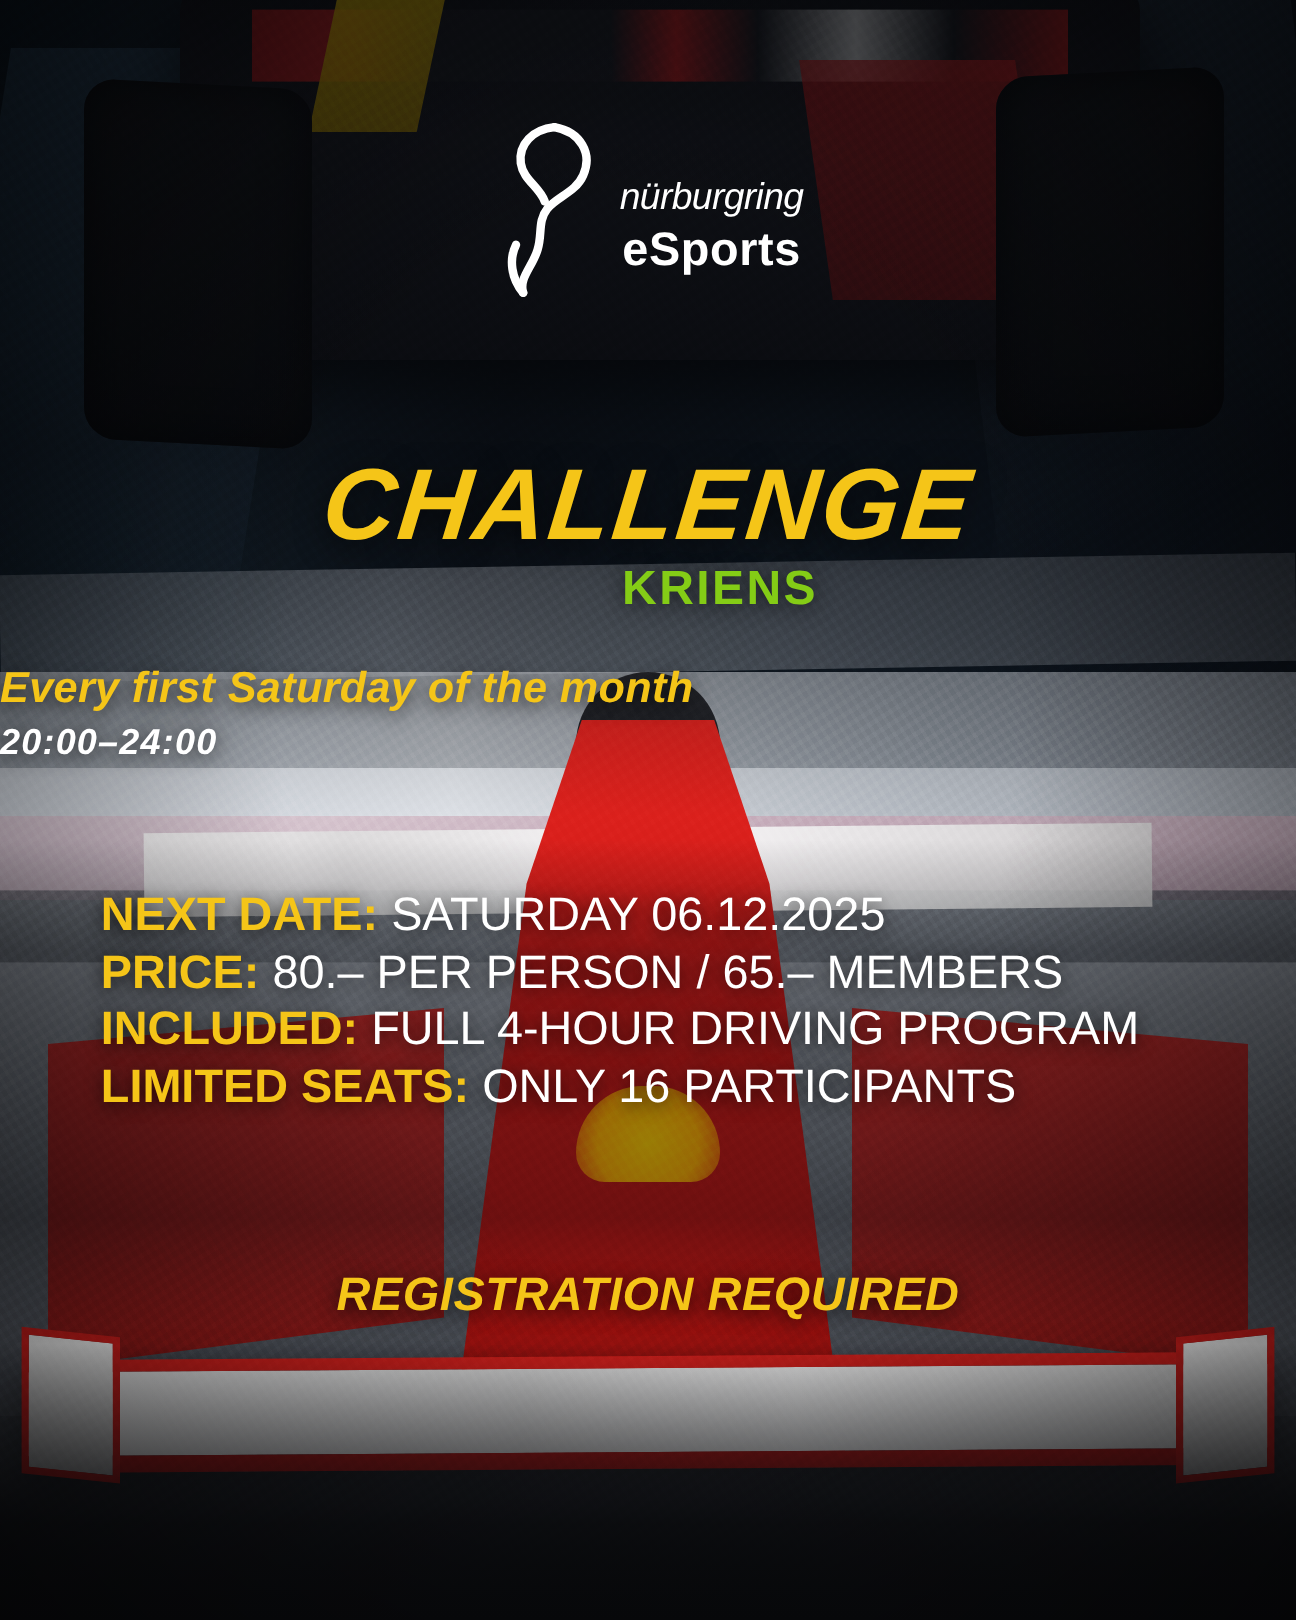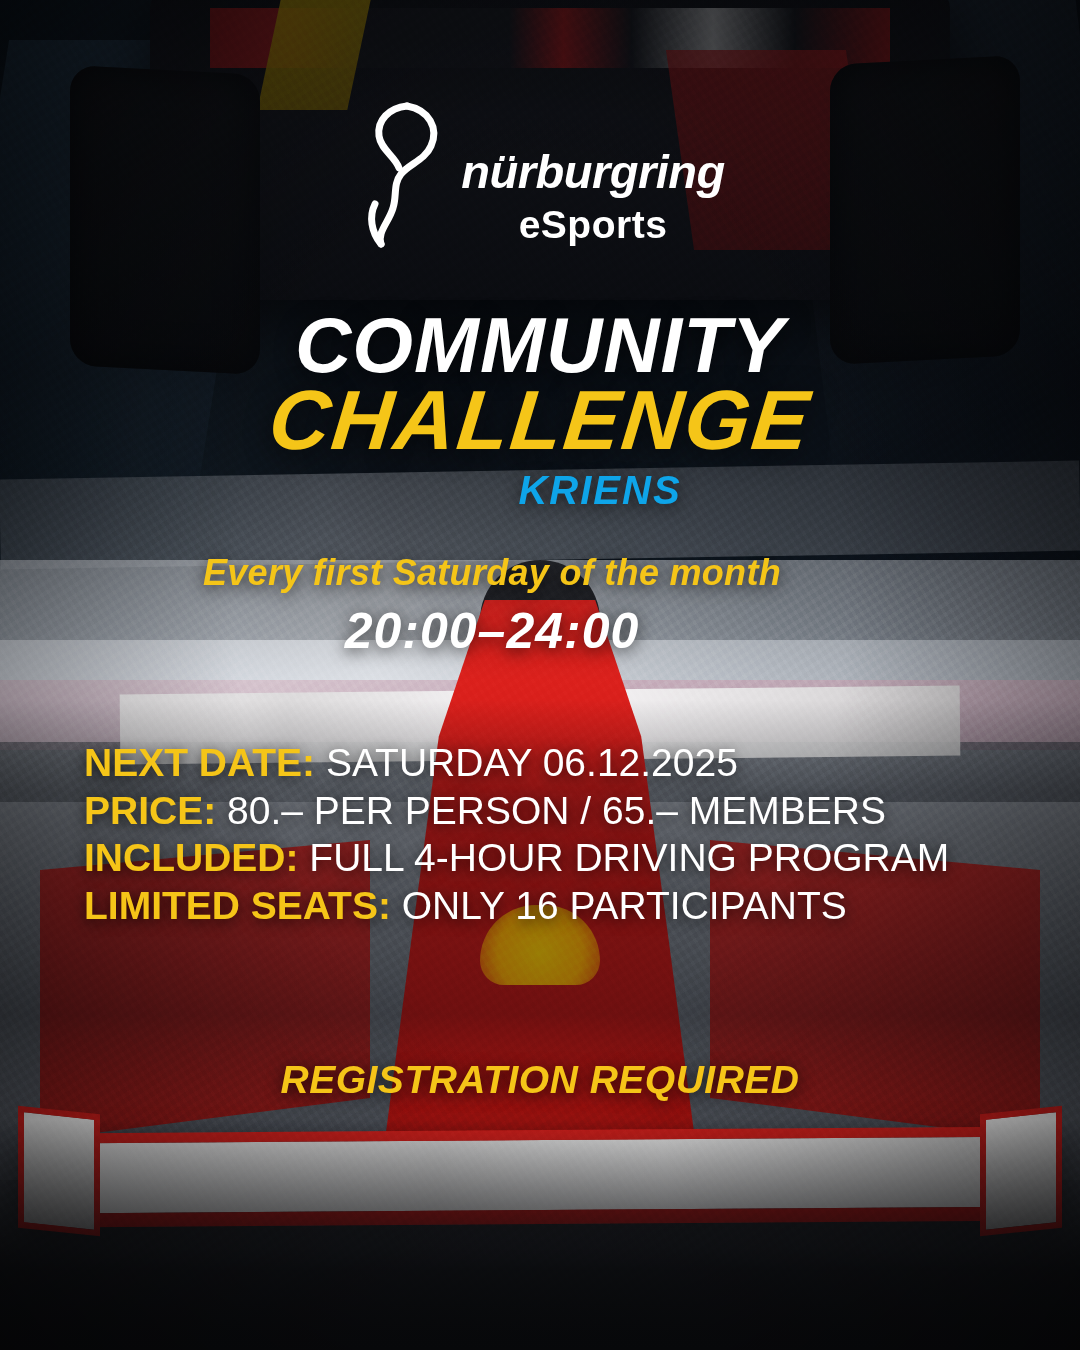--- a/index.html
+++ b/index.html
@@ -199,23 +199,23 @@
     position: absolute;
     left: 0; top: 100px; width: 1080px;
     display: flex;
     align-items: flex-start;
     justify-content: center;
     gap: 14px;
   }
   .logo-mark { width: 92px; height: 150px; flex: none; }
   .logo-text { padding-top: 48px; }
   .logo-word {
-    font-size: 47px;
-    font-style: italic;
-    font-weight: 700;
+    font-size: 31px;
+    font-style: italic;
+    font-weight: 400;
     letter-spacing: -.5px;
     line-height: 1;
     color: #fff;
   }
   .logo-sub {
     margin-top: 10px;
     text-align: center;
     font-size: 39px;
     font-weight: 700;
     letter-spacing: .5px;
@@ -247,42 +247,41 @@
     text-shadow: 0 5px 26px rgba(0,0,0,.6);
   }
   .title-kriens {
     position: absolute;
     left: 0; top: 468px; width: 1080px;
     text-align: center;
     padding-left: 120px;
     box-sizing: border-box;
     font-size: 40px;
     font-weight: 800;
-    font-style: italic;
     letter-spacing: 2px;
-    color: #0ea5e9;
+    color: #84cc16;
     text-shadow: 0 3px 16px rgba(0,0,0,.6);
   }
 
   .schedule {
     position: absolute;
     left: 0; top: 552px; width: 984px;
-    text-align: center;
+    text-align: left;
   }
   .schedule-line1 {
     font-size: 36px;
     font-weight: 800;
     font-style: italic;
     color: #F5C518;
     letter-spacing: .3px;
     text-shadow: 0 3px 16px rgba(0,0,0,.7);
   }
   .schedule-line2 {
     margin-top: 8px;
-    font-size: 50px;
+    font-size: 30px;
     font-weight: 800;
     font-style: italic;
     color: #ffffff;
     letter-spacing: 1px;
     text-shadow: 0 3px 16px rgba(0,0,0,.7);
   }
 
   .details {
     position: absolute;
     left: 84px; top: 740px; width: 900px;
@@ -362,21 +361,20 @@
           <path d="M52 6 C34 8, 22 20, 24 36 C26 50, 40 56, 44 68" fill="none" stroke="#ffffff" stroke-width="7" stroke-linecap="round" stroke-linejoin="round"></path>
           <path d="M26 144 C16 132, 14 116, 20 104" fill="none" stroke="#ffffff" stroke-width="7" stroke-linecap="round" stroke-linejoin="round"></path>
         </svg>
       </span>
       <span class="logo-text">
         <div class="logo-word">nürburgring</div>
         <div class="logo-sub">eSports</div>
       </span>
     </div>
 
-    <div class="title-community">COMMUNITY</div>
     <div class="title-challenge">CHALLENGE</div>
     <div class="title-kriens">KRIENS</div>
 
     <div class="schedule">
       <div class="schedule-line1">Every first Saturday of the month</div>
       <div class="schedule-line2">20:00–24:00</div>
     </div>
 
     <div class="details">
       <div class="detail-row">

